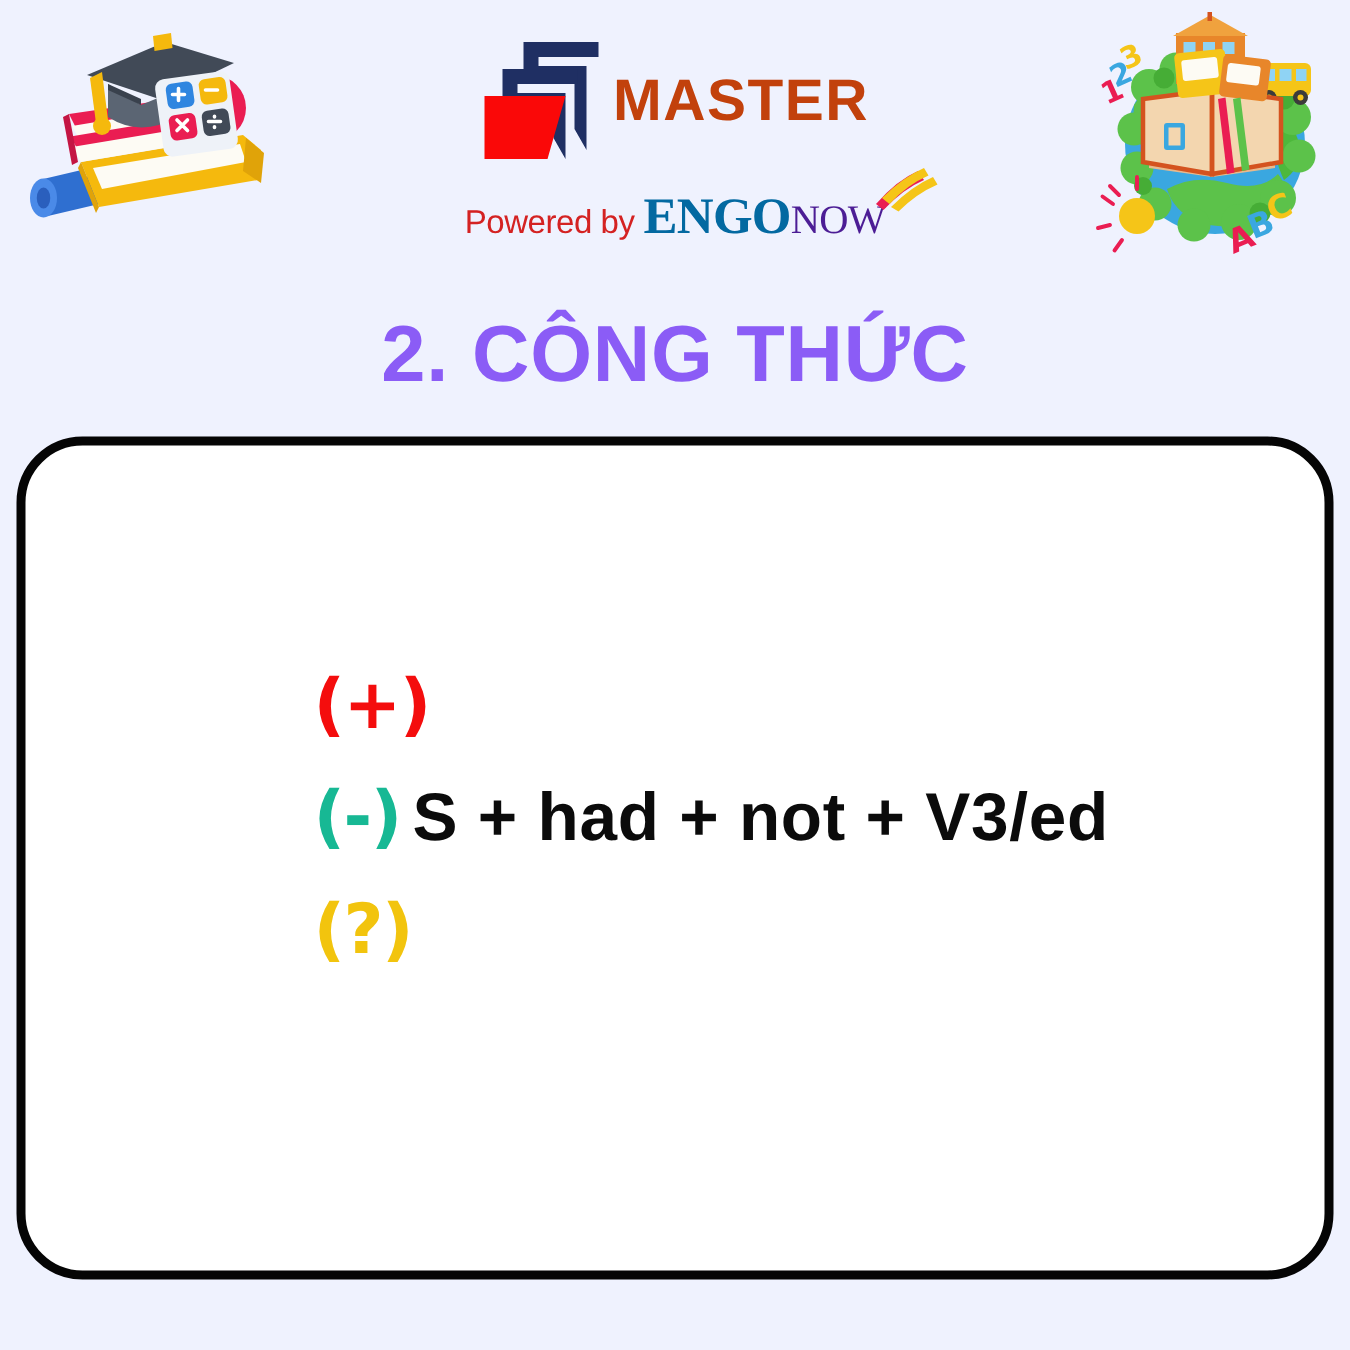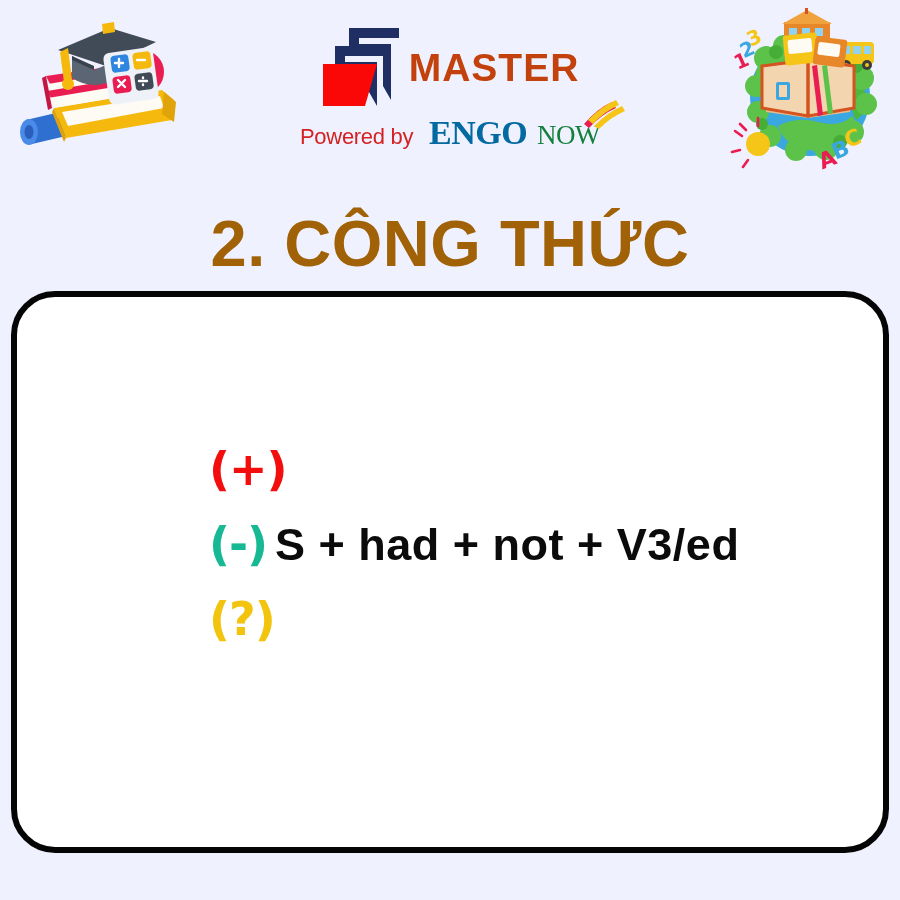--- a/index.html
+++ b/index.html
@@ -51,66 +51,66 @@
     font-family: "Liberation Sans", sans-serif;
   }
   .brand-master {
     font-size: 39px;
     font-weight: bold;
     color: #c2410c;
     letter-spacing: 1px;
     font-family: "Liberation Sans", sans-serif;
   }
   .brand-powered {
-    margin-top: 4px;
+    margin-top: 16px;
     display: flex;
     align-items: baseline;
-    justify-content: space-between;
+    justify-content: center;
     position: relative;
     white-space: nowrap;
   }
   .pw-label {
     font-size: 22px;
     color: #d42222;
     font-family: "Liberation Sans", sans-serif;
     letter-spacing: -0.3px;
   }
   .pw-engo {
     font-size: 34px;
     font-weight: bold;
     color: #0369a1;
     font-family: "Liberation Serif", serif;
     margin-left: 6px;
     letter-spacing: -0.5px;
   }
   .pw-now {
     font-size: 27px;
-    color: #15803d;
+    color: #4c1d95;
     font-family: "Liberation Serif", serif;
     letter-spacing: -0.5px;
   }
   .pw-burst {
     position: absolute;
     right: -26px;
     top: -16px;
     width: 44px;
     height: 32px;
   }
   .pw-burst svg { width: 100%; height: 100%; display: block; }
 
   
   .page-title {
     position: absolute;
     top: 206px;
     left: 0;
     width: 100%;
     text-align: center;
-    font-size: 65px;
-    font-weight: bold;
-    color: #a16207;
+    font-size: 53px;
+    font-weight: bold;
+    color: #8b5cf6;
     letter-spacing: 0.5px;
     font-family: "Liberation Sans", sans-serif;
   }
 
   
   .card {
     position: absolute;
     left: 11px;
     top: 291px;
     width: 878px;

